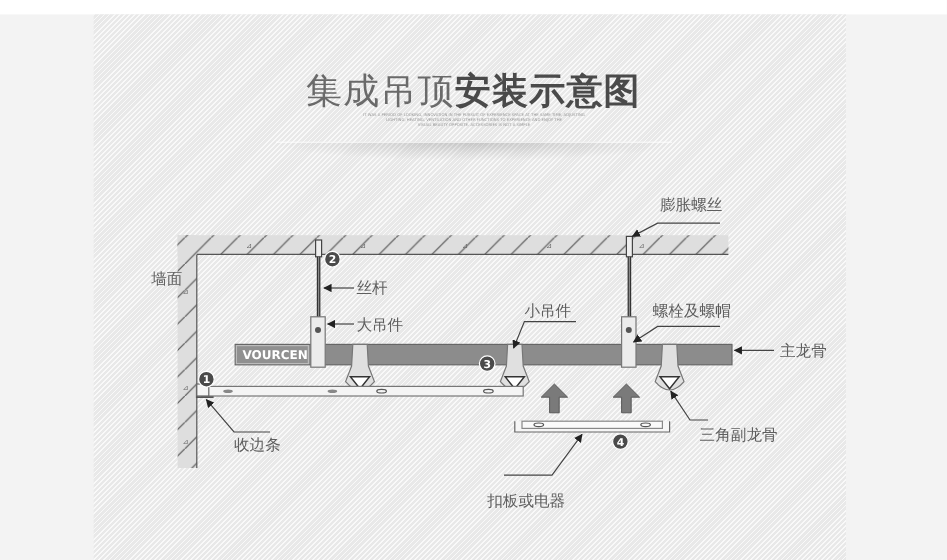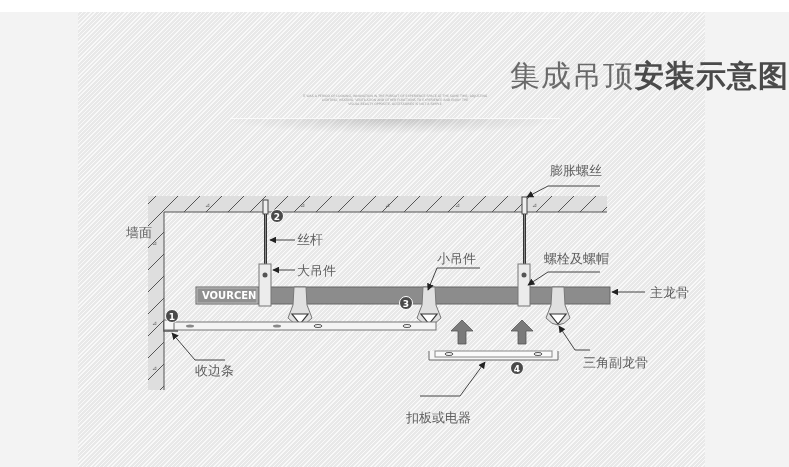--- a/index.html
+++ b/index.html
@@ -1,21 +1,21 @@
 <!DOCTYPE html>
 <html><head>
 <meta charset="utf-8">
 <style>
   html,body{margin:0;padding:0;}
   body{width:789px;height:467px;position:relative;overflow:hidden;background:#f3f3f3;font-family:"DejaVu Sans",sans-serif;}
   .topstrip{position:absolute;left:0;top:0;width:789px;height:12px;background:#ffffff;}
   .panel{position:absolute;left:78px;top:12px;width:627px;height:455px;
     background-color:#f1f1f1;
     background-image:repeating-linear-gradient(135deg, rgba(255,255,255,0.55) 0px, rgba(255,255,255,0.55) 1px, rgba(0,0,0,0.035) 1px, rgba(0,0,0,0.035) 3px);}
-  .title{position:absolute;left:0;top:56px;width:789px;text-align:right;font-size:30px;letter-spacing:1px;color:#5a5a5a;}
+  .title{position:absolute;left:0;top:56px;width:789px;text-align:center;font-size:30px;letter-spacing:1px;color:#5a5a5a;}
   .title .light{font-weight:normal;color:#6a6a6a;}
   .title .bold{font-weight:bold;color:#4a4a4a;}
   .sub{position:absolute;left:270px;top:94px;width:250px;text-align:center;font-size:3.2px;line-height:4px;color:#9a9a9a;font-family:"DejaVu Sans",sans-serif;}
   .divider{position:absolute;left:220px;top:118px;width:350px;height:16px;
     background:radial-gradient(ellipse at 50% 0%, rgba(0,0,0,0.16) 0%, rgba(0,0,0,0.06) 40%, rgba(0,0,0,0) 70%);}
   .divline{position:absolute;left:230px;top:118px;width:330px;height:1px;background:rgba(255,255,255,0.8);}
   svg.diag{position:absolute;left:0;top:0;}
   .lbl{font-size:13px;fill:#5e5e5e;font-family:"DejaVu Sans",sans-serif;}
   .num{font-size:9px;fill:#ffffff;font-weight:bold;font-family:"DejaVu Sans",sans-serif;}
   .brand{font-size:10px;fill:#ffffff;font-weight:bold;font-family:"DejaVu Sans",sans-serif;}

